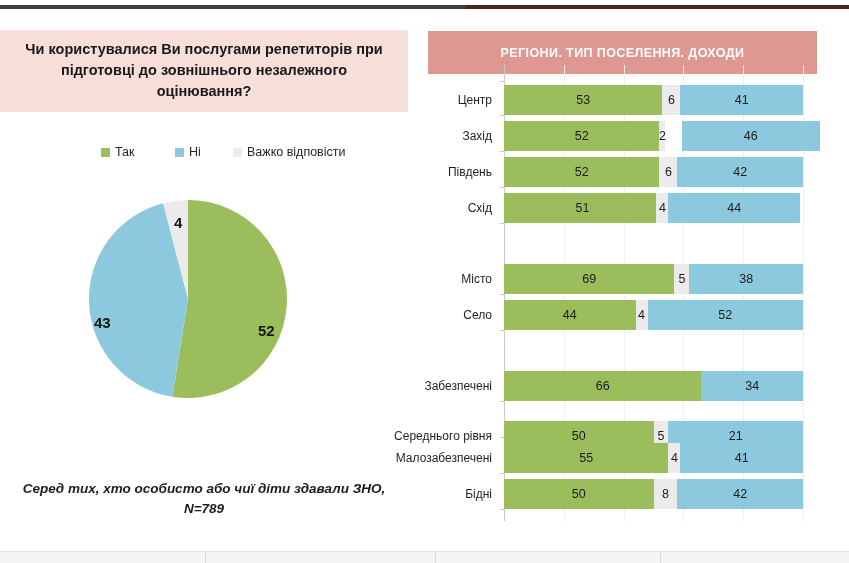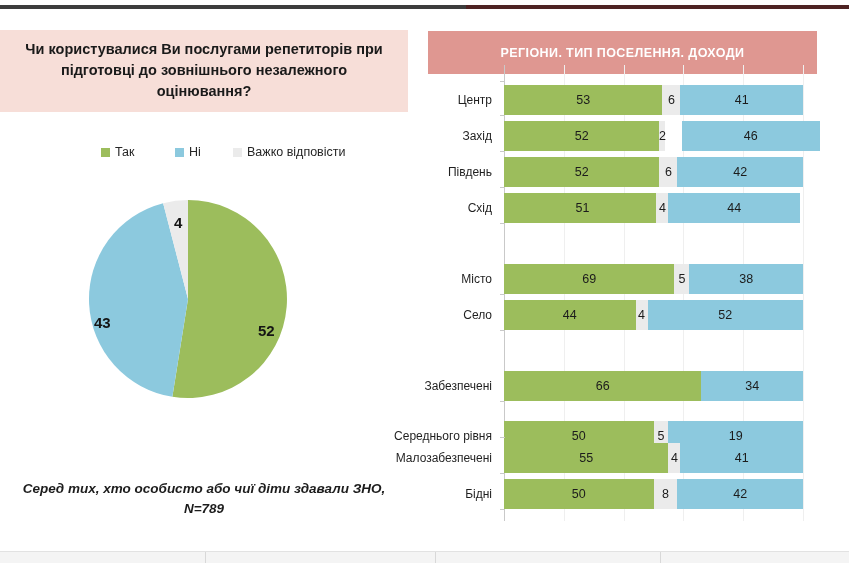--- a/index.html
+++ b/index.html
@@ -168,21 +168,21 @@
       <div class="bar-row" style="top: 310px; width: 429px;">
         <div class="cat-label">Забезпечені</div>
         <div class="seg seg-yes" style="left: 84px; width: 197.34px;">66</div>
         <div class="seg seg-no" style="left: 281.34px; width: 101.66px;">34</div>
       </div>
       <div class="tick" style="top: 340px;"></div>
       <div class="bar-row" style="top: 360px; width: 429px;">
         <div class="cat-label">Середнього рівня</div>
         <div class="seg seg-yes" style="left: 84px; width: 149.5px;">50</div>
         <div class="seg seg-hard" style="left: 233.5px; width: 14.95px;">5</div>
-        <div class="seg seg-no" style="left: 248.45px; width: 134.55px;">19</div>
+        <div class="seg seg-no" style="left: 248.45px; width: 134.55px;">21</div>
       </div>
       <div class="tick" style="top: 376px;"></div>
       <div class="bar-row" style="top: 382px; width: 429px;">
         <div class="cat-label">Малозабезпечені</div>
         <div class="seg seg-yes" style="left: 84px; width: 164.45px;">55</div>
         <div class="seg seg-hard" style="left: 248.45px; width: 11.96px;">4</div>
         <div class="seg seg-no" style="left: 260.41px; width: 122.59px;">41</div>
       </div>
       <div class="tick" style="top: 412px;"></div>
       <div class="bar-row" style="top: 418px; width: 429px;">

